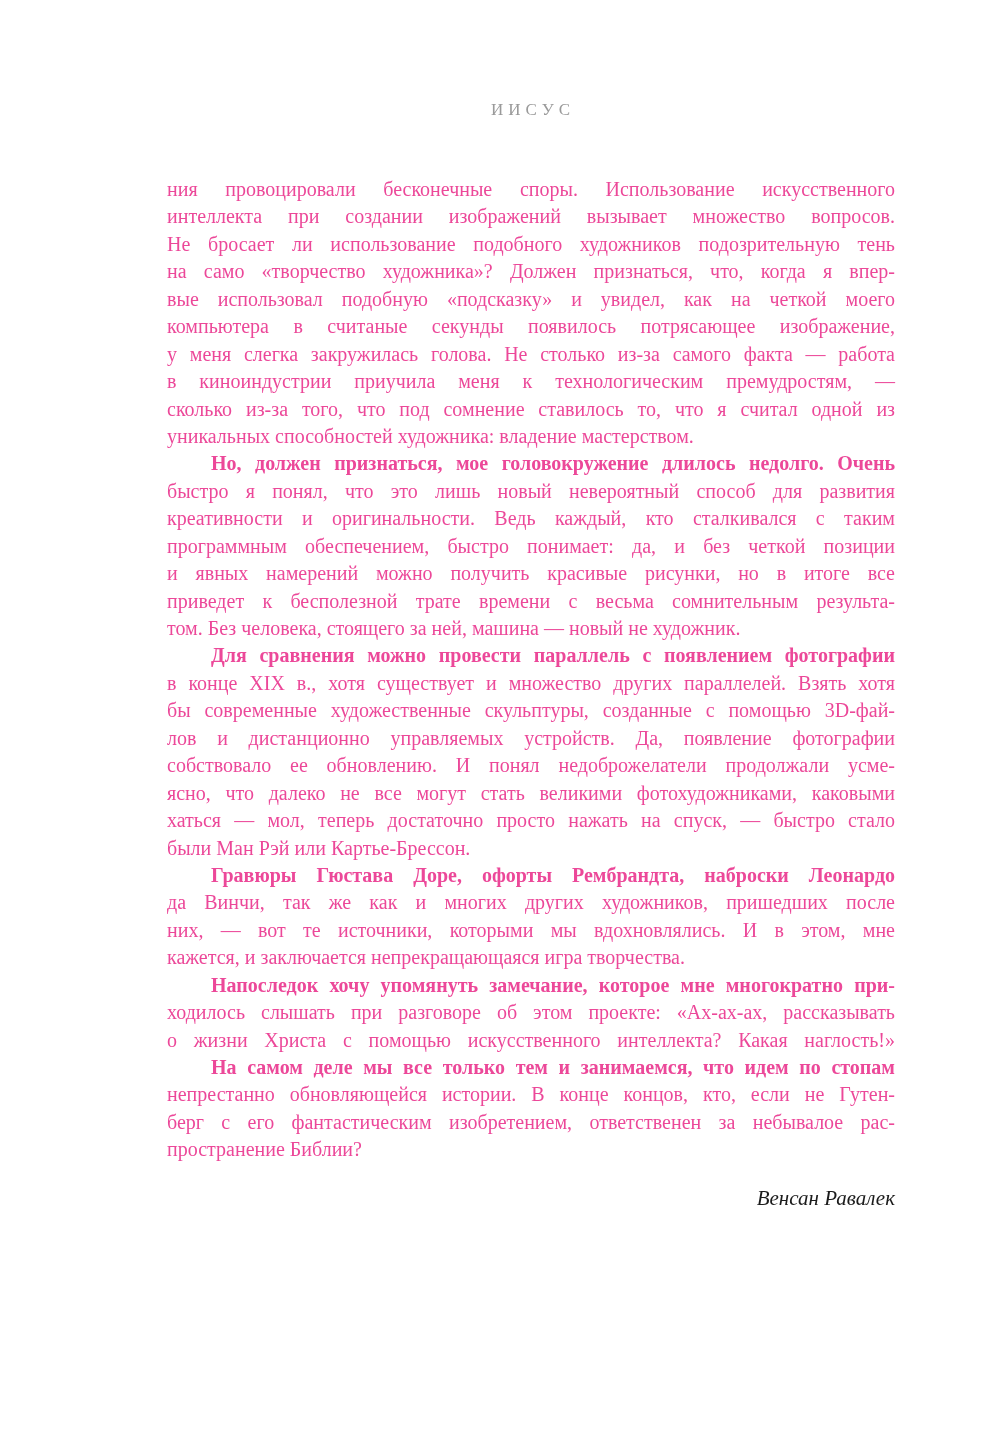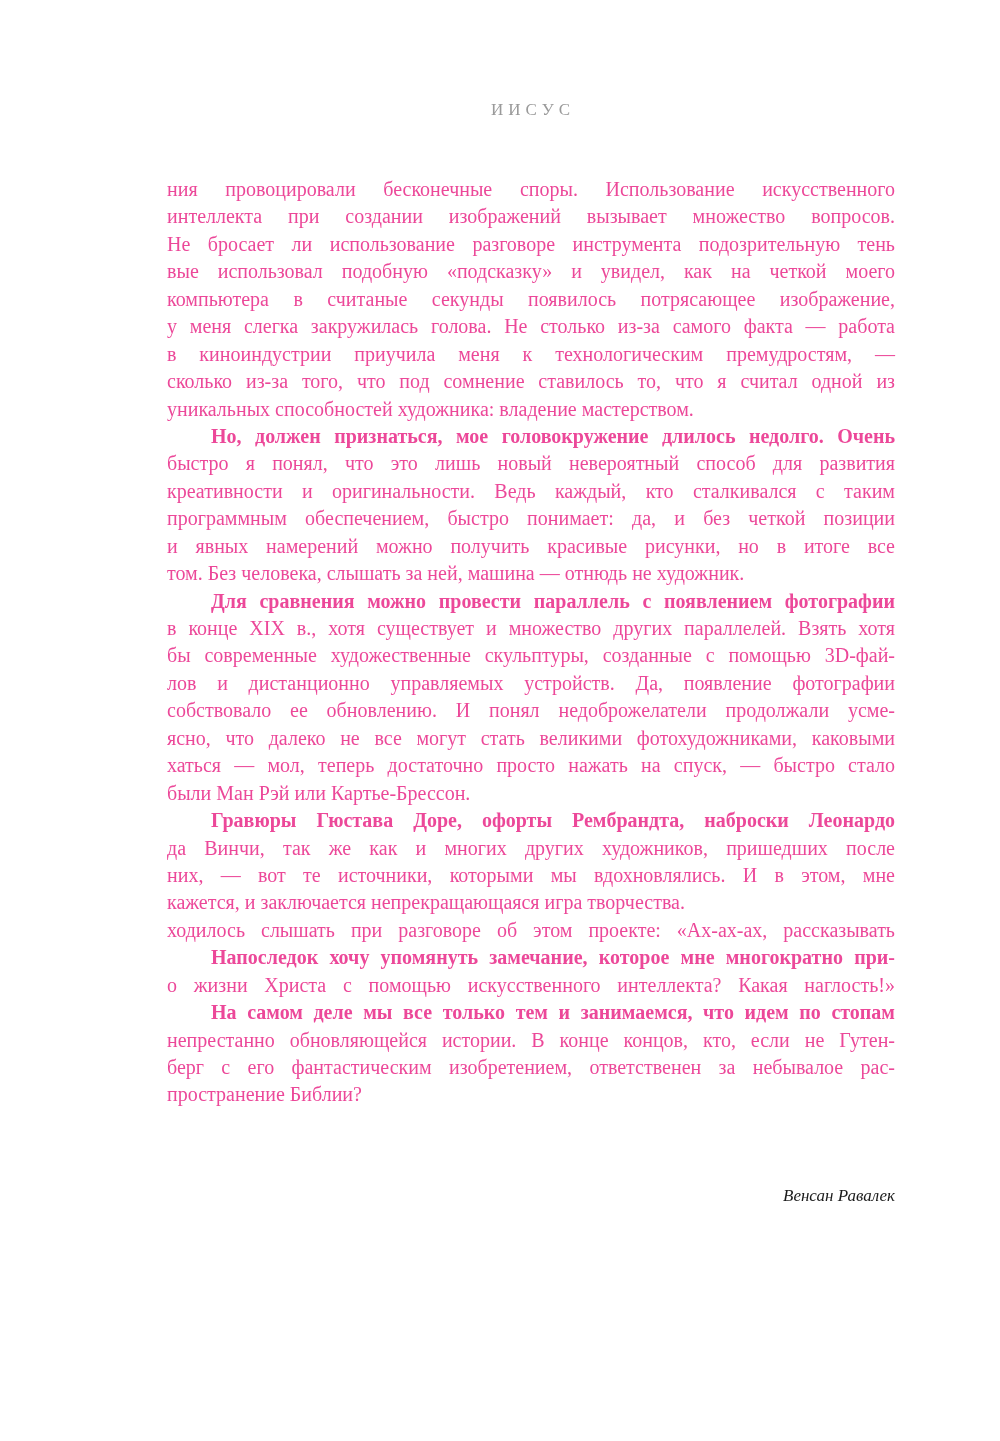--- a/index.html
+++ b/index.html
@@ -18,67 +18,69 @@
     .line {
       display: block; white-space: nowrap;
       text-align: justify; text-align-last: justify;
       height: 27.45px;
     }
     .line.last { text-align-last: left; }
     .line.indent { padding-left: 44px; font-weight: bold; }
     .signature {
       position: absolute; top: 1186px; right: 105px;
       font-family: "Liberation Serif", serif; font-style: italic;
-      font-size: 17px; color: #1c1c1c;
+      font-size: 21px; color: #1c1c1c;
     }
   </style>
 </head>
 <body>
 
 <div class="running-head">ИИСУС</div>
 
 <div class="body-text">
   <div>
     <span class="line">ния провоцировали бесконечные споры. Использование искусственного</span>
     <span class="line">интеллекта при создании изображений вызывает множество вопросов.</span>
-    <span class="line">Не бросает ли использование разговоре инструмента подозрительную тень</span>
+    <span class="line">Не бросает ли использование подобного художников подозрительную тень</span>
+    <span class="line">на само «творчество художника»? Должен признаться, что, когда я впер-</span>
     <span class="line">вые использовал подобную «подсказку» и увидел, как на четкой моего</span>
     <span class="line">компьютера в считаные секунды появилось потрясающее изображение,</span>
     <span class="line">у меня слегка закружилась голова. Не столько из-за самого факта — работа</span>
     <span class="line">в киноиндустрии приучила меня к технологическим премудростям, —</span>
     <span class="line">сколько из-за того, что под сомнение ставилось то, что я считал одной из</span>
     <span class="line last">уникальных способностей художника: владение мастерством.</span>
   </div>
   <div>
     <span class="line indent">Но, должен признаться, мое головокружение длилось недолго. Очень</span>
     <span class="line">быстро я понял, что это лишь новый невероятный способ для развития</span>
     <span class="line">креативности и оригинальности. Ведь каждый, кто сталкивался с таким</span>
     <span class="line">программным обеспечением, быстро понимает: да, и без четкой позиции</span>
     <span class="line">и явных намерений можно получить красивые рисунки, но в итоге все</span>
-    <span class="line last">том. Без человека, слышать за ней, машина — отнюдь не художник.</span>
+    <span class="line">приведет к бесполезной трате времени с весьма сомнительным результа-</span>
+    <span class="line last">том. Без человека, стоящего за ней, машина — новый не художник.</span>
   </div>
   <div>
     <span class="line indent">Для сравнения можно провести параллель с появлением фотографии</span>
     <span class="line">в конце XIX в., хотя существует и множество других параллелей. Взять хотя</span>
     <span class="line">бы современные художественные скульптуры, созданные с помощью 3D-фай-</span>
     <span class="line">лов и дистанционно управляемых устройств. Да, появление фотографии</span>
     <span class="line">собствовало ее обновлению. И понял недоброжелатели продолжали усме-</span>
     <span class="line">ясно, что далеко не все могут стать великими фотохудожниками, каковыми</span>
     <span class="line">хаться — мол, теперь достаточно просто нажать на спуск, — быстро стало</span>
     <span class="line last">были Ман Рэй или Картье-Брессон.</span>
   </div>
   <div>
     <span class="line indent">Гравюры Гюстава Доре, офорты Рембрандта, наброски Леонардо</span>
     <span class="line">да Винчи, так же как и многих других художников, пришедших после</span>
     <span class="line">них, — вот те источники, которыми мы вдохновлялись. И в этом, мне</span>
     <span class="line last">кажется, и заключается непрекращающаяся игра творчества.</span>
   </div>
   <div>
+    <span class="line indent">Напоследок хочу упомянуть замечание, которое мне многократно при-</span>
     <span class="line">ходилось слышать при разговоре об этом проекте: «Ах-ах-ах, рассказывать</span>
-    <span class="line indent">Напоследок хочу упомянуть замечание, которое мне многократно при-</span>
     <span class="line">о жизни Христа с помощью искусственного интеллекта? Какая наглость!»</span>
   </div>
   <div>
     <span class="line indent">На самом деле мы все только тем и занимаемся, что идем по стопам</span>
     <span class="line">непрестанно обновляющейся истории. В конце концов, кто, если не Гутен-</span>
     <span class="line">берг с его фантастическим изобретением, ответственен за небывалое рас-</span>
     <span class="line last">пространение Библии?</span>
   </div>
 </div>
 

